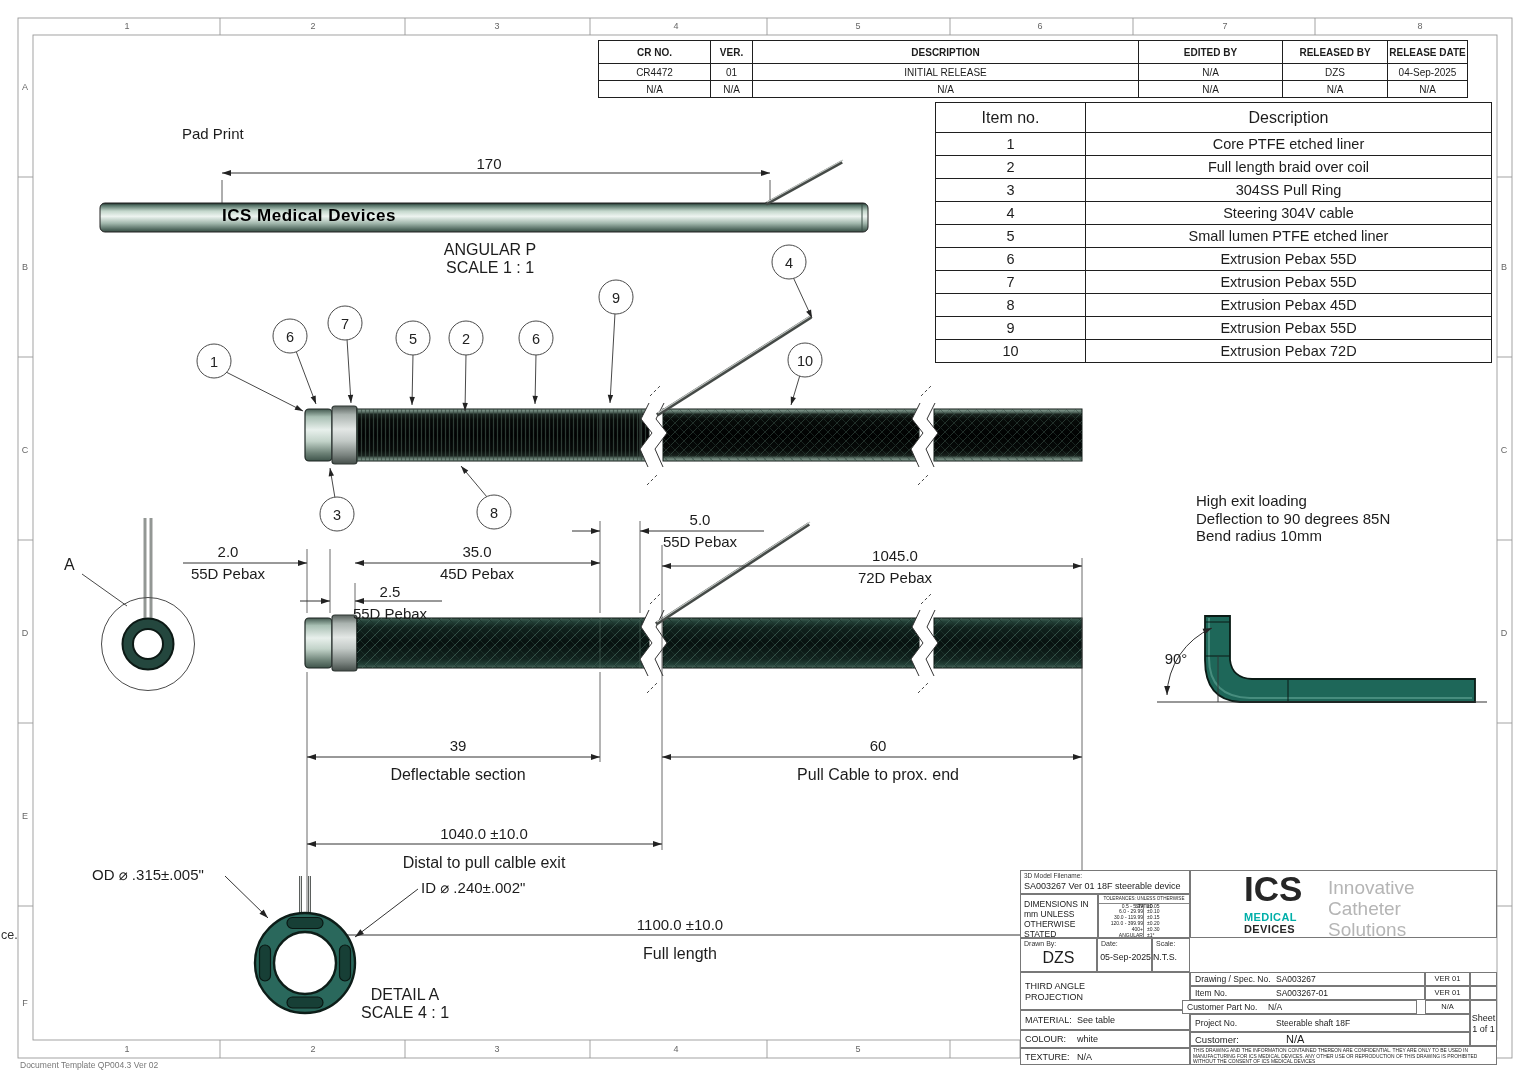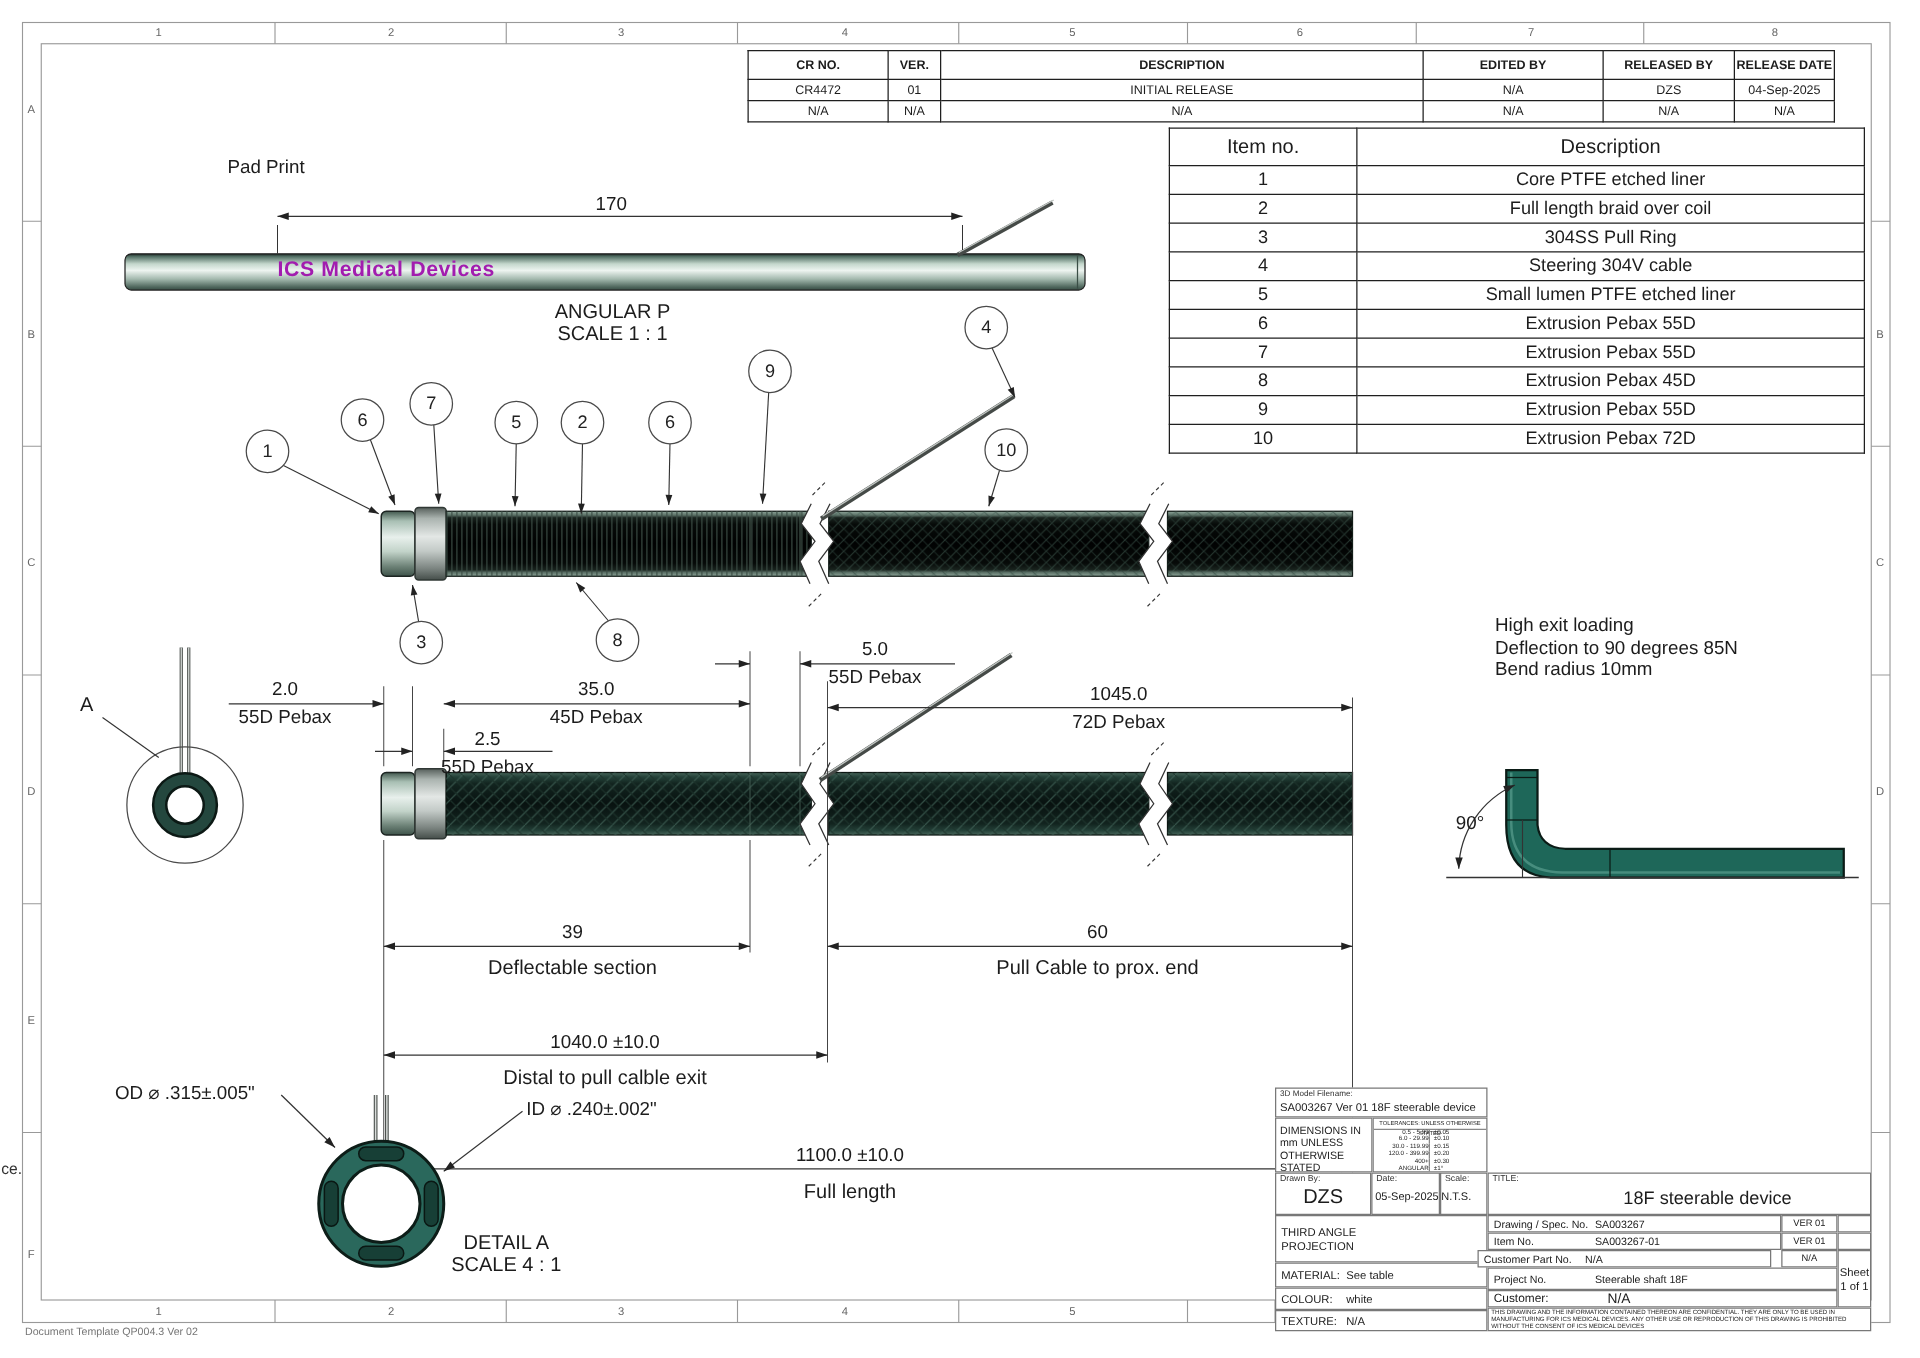--- a/index.html
+++ b/index.html
@@ -21,21 +21,21 @@
   #itemtable td{font-size:14.5px;height:22px}
   #titleblock{position:absolute;left:1020px;top:870px;width:477px;height:195px;z-index:6}
   .tb{position:absolute;border:1px solid #787878;background:#fff;box-sizing:border-box;overflow:hidden}
   .tiny{position:absolute;font-size:7px;color:#333;left:3px;top:1px;white-space:nowrap}
   .tbv{position:absolute;font-size:9.5px;color:#222;white-space:nowrap}
   .infolbl{position:absolute;left:4px;top:50%;transform:translateY(-50%);font-size:8.5px;white-space:nowrap}
   .infoval{position:absolute;left:85px;top:50%;transform:translateY(-50%);font-size:8.5px;white-space:nowrap}
   .tolrow{position:absolute;width:100%;height:5.9px;font-size:5px;line-height:5.8px;color:#222}
   .tolrange{position:absolute;left:0;width:44px;text-align:right;border-right:0.5px solid #888}
   .tolval{position:absolute;left:48px}
-  .pad-print-text{position:absolute;left:222px;top:206px;font-size:17px;font-weight:700;color:#a21caf;
+  .pad-print-text{position:absolute;left:222px;top:206px;font-size:17px;font-weight:700;color:#000000;
                   letter-spacing:.5px;z-index:4}
 </style>
 </head>
 <body>
 
 <div id="canvas">
 
 <svg class="layer" width="1536" height="1086" viewBox="0 0 1536 1086">
   <defs>
     <marker id="ar" viewBox="0 0 10 10" refX="9.5" refY="5" markerWidth="10" markerHeight="10" orient="auto-start-reverse">
@@ -484,23 +484,27 @@
   </div>
   <div class="tb" style="left:0;top:160px;width:170px;height:18px">
     <span class="infolbl" style="font-size:9px">COLOUR:</span>
     <span class="infoval" style="left:56px;font-size:9px">white</span>
   </div>
   <div class="tb" style="left:0;top:178px;width:170px;height:17px">
     <span class="infolbl" style="font-size:9px">TEXTURE:</span>
     <span class="infoval" style="left:56px;font-size:9px">N/A</span>
   </div>
 
-  <div class="tb" style="left:170px;top:68px;width:307px;height:34px">
-    <div class="tiny">TITLE:</div>
-    <div style="position:absolute;left:175px;top:12px;transform:translateX(-50%);font-size:14.5px;white-space:nowrap">18F steerable device</div>
+  <div class="tb" style="left:170px;top:0;width:307px;height:68px">
+    <span style="position:absolute;left:53px;top:-2px;font-size:35px;font-weight:800;color:#262626">ICS</span>
+    <span style="position:absolute;left:53px;top:40px;font-size:11px;font-weight:700;color:#00AFA9;letter-spacing:.4px">MEDICAL</span>
+    <span style="position:absolute;left:53px;top:52px;font-size:11px;font-weight:700;color:#262626;letter-spacing:.4px">DEVICES</span>
+    <span style="position:absolute;left:137px;top:6px;font-size:19px;color:#b5b5b5">Innovative</span>
+    <span style="position:absolute;left:137px;top:27px;font-size:19px;color:#b5b5b5">Catheter</span>
+    <span style="position:absolute;left:137px;top:48px;font-size:19px;color:#b5b5b5">Solutions</span>
   </div>
   <div class="tb" style="left:170px;top:102px;width:235px;height:14px">
     <span class="infolbl">Drawing / Spec. No.</span>
     <span class="infoval">SA003267</span>
   </div>
   <div class="tb" style="left:405px;top:102px;width:45px;height:14px;text-align:center;font-size:7.5px;line-height:12px">VER 01</div>
   <div class="tb" style="left:450px;top:102px;width:27px;height:14px"></div>
   <div class="tb" style="left:170px;top:116px;width:235px;height:14px">
     <span class="infolbl">Item No.</span>
     <span class="infoval">SA003267-01</span>

